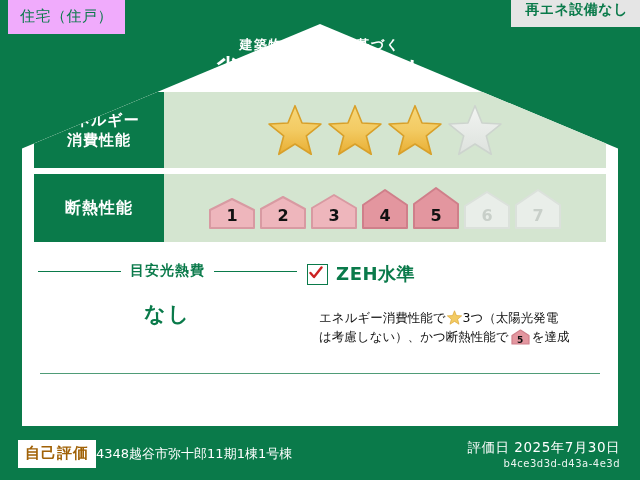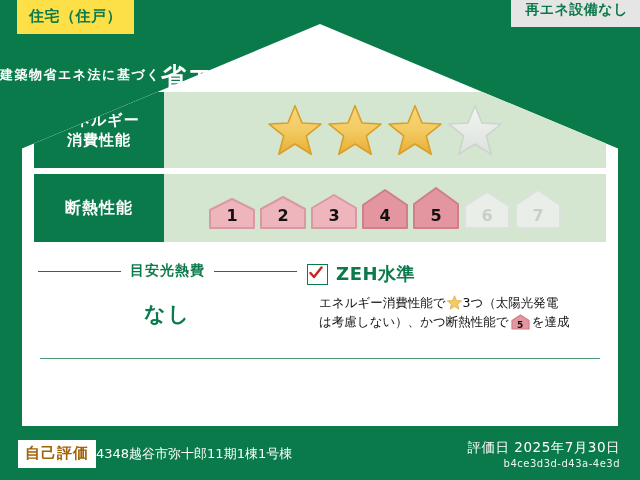--- a/index.html
+++ b/index.html
@@ -7,41 +7,41 @@
     width:640px;height:480px;
     background:#0a7a4a;
     font-family:"DejaVu Sans","Liberation Sans",sans-serif;
     overflow:hidden;
     position:relative;
   }
   .label-root{position:absolute;inset:0;}
 
   
   .badge-tl{
-    position:absolute;left:17px;top:0;
-    background:#fde047;color:#0a7a4a;
-    font-weight:bold;font-size:15px;
+    position:absolute;left:8px;top:0;
+    background:#f0abfc;color:#0a7a4a;
+    font-weight:normal;font-size:15px;
     padding:7px 12px 8px 12px;
     letter-spacing:0.5px;
     z-index:6;
   }
   .badge-tr{
     position:absolute;right:0;top:0;
     background:#e5e5e5;color:#0a7a4a;
     font-weight:bold;font-size:14px;
     padding:1px 12px 8px 14px;
     letter-spacing:0.5px;
     z-index:6;
   }
 
   
   .header{
     position:absolute;left:0;right:0;top:0;height:115px;
     z-index:4;
-    display:flex;flex-direction:row;align-items:center;
+    display:flex;flex-direction:column;align-items:center;
     justify-content:flex-start;
     padding-top:38px;box-sizing:border-box;
   }
   .title-small{
     color:#ffffff;font-size:13px;font-weight:bold;
     letter-spacing:1.5px;line-height:1;
     margin-bottom:5px;
   }
   .title-big{
     color:#ffffff;font-size:25px;font-weight:bold;
@@ -126,21 +126,21 @@
   .cost-head .rule.left{margin-right:9px;}
   .cost-head .rule.right{margin-left:9px;}
   .cost-value{
     text-align:center;
     color:#0a7a4a;font-weight:bold;font-size:21px;
     letter-spacing:2px;
   }
 
   .zeh-head{
     display:flex;align-items:center;gap:8px;
-    margin-bottom:7px;
+    margin-bottom:22px;
   }
   .checkbox{
     width:19px;height:19px;flex:0 0 19px;
     border:1.6px solid #0a7a4a;background:#ffffff;
     position:relative;
   }
   .checkbox svg{position:absolute;left:1px;top:1px;}
   .zeh-title{
     color:#0a7a4a;font-weight:bold;font-size:18px;
     letter-spacing:0.5px;

